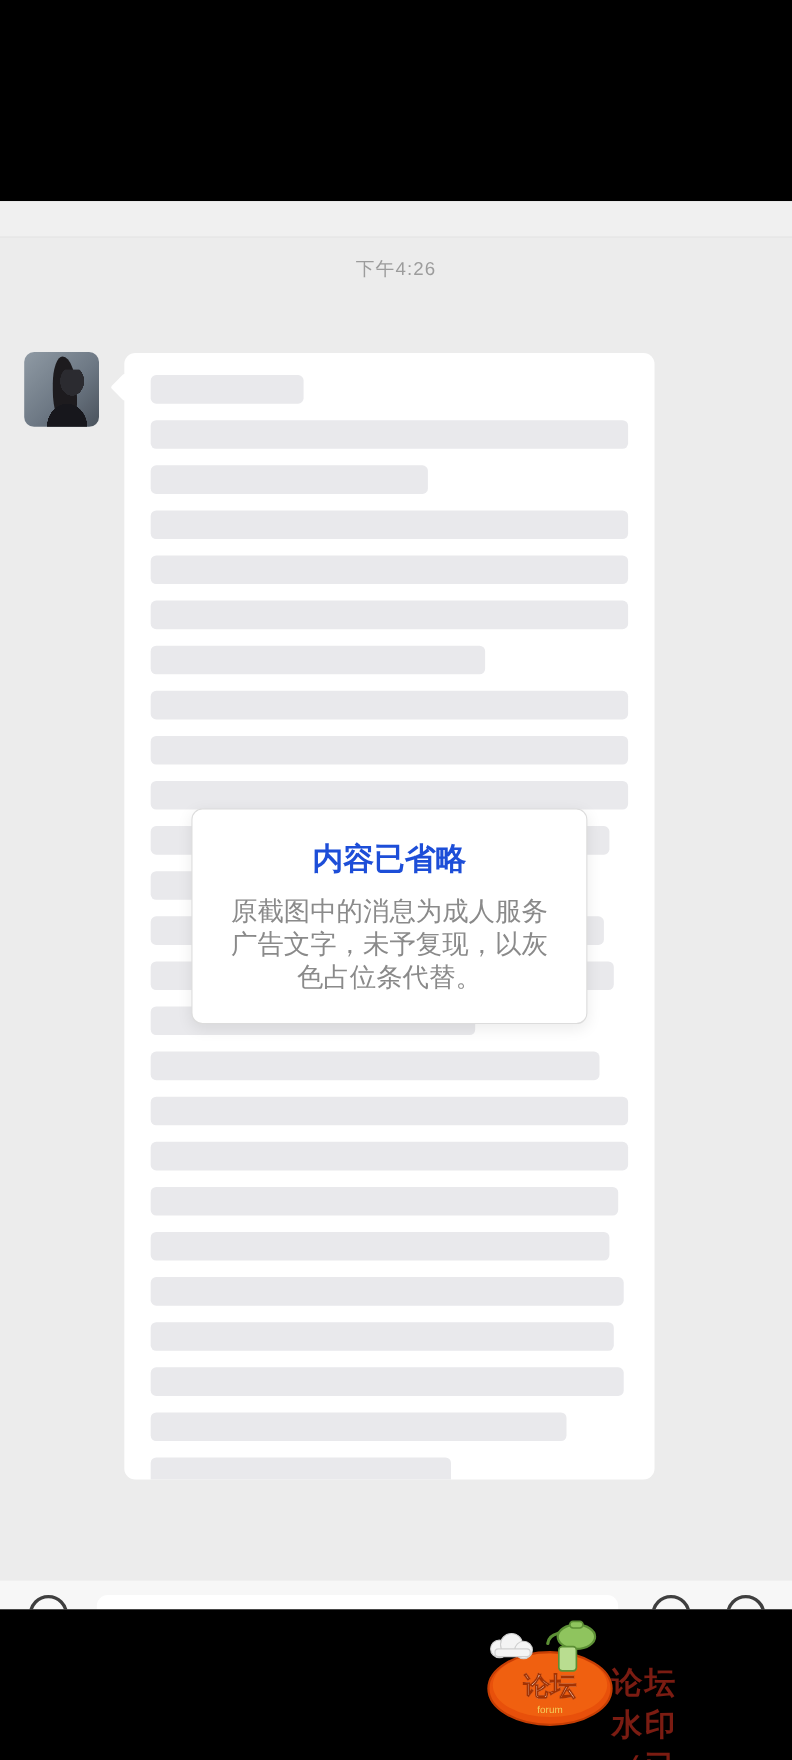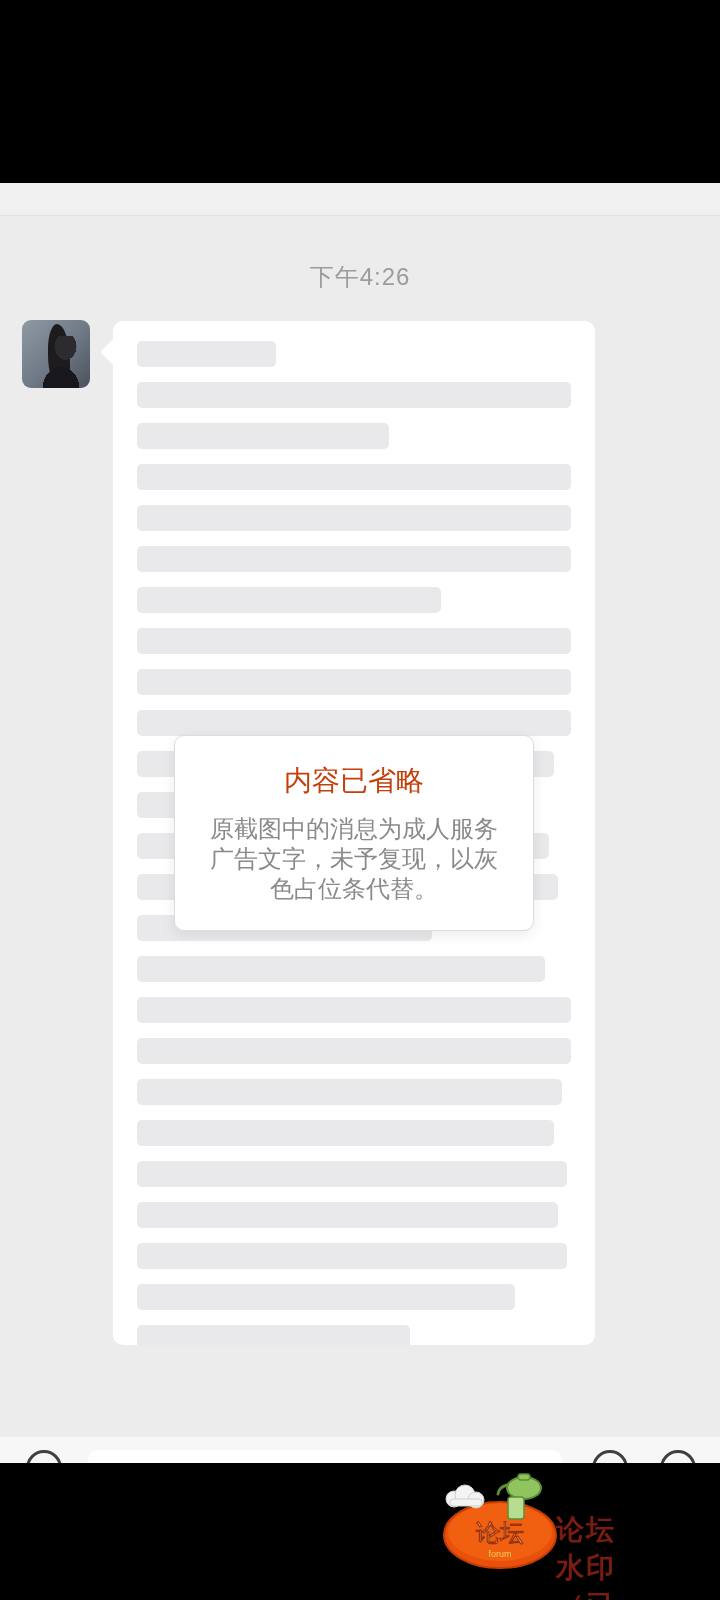--- a/index.html
+++ b/index.html
@@ -33,24 +33,24 @@
     width: 720px; height: 1254px;
     background: #ececec;
   }
   .chat-strip {
     position: absolute; left: 0; top: 0;
     width: 720px; height: 33px;
     background: #f0f0f0;
     border-bottom: 1px solid #e2e2e2;
   }
   .timestamp {
-    position: absolute; left: 0; top: 78px;
+    position: absolute; left: 0; top: 50px;
     width: 720px;
     text-align: center;
-    font-size: 24px;
+    font-size: 17px;
     color: #9c9c9c;
     letter-spacing: 1px;
   }
 
   
   .avatar {
     position: absolute; left: 22px; top: 137px;
     width: 68px; height: 68px;
     border-radius: 9px;
     overflow: hidden;
@@ -100,22 +100,22 @@
     width: 360px;
     background: #ffffff;
     border: 1px solid #dcdcdc;
     border-radius: 10px;
     box-shadow: 0 4px 14px rgba(0,0,0,0.08);
     padding: 26px 24px;
     text-align: center;
   }
   .redaction-notice .rn-title {
     font-size: 28px;
-    color: #c2410c;
-    font-weight: normal;
+    color: #1d4ed8;
+    font-weight: bold;
     margin-bottom: 14px;
   }
   .redaction-notice .rn-body {
     font-size: 24px;
     line-height: 30px;
     color: #8a8a8a;
   }
 
   
   .input-bar {

